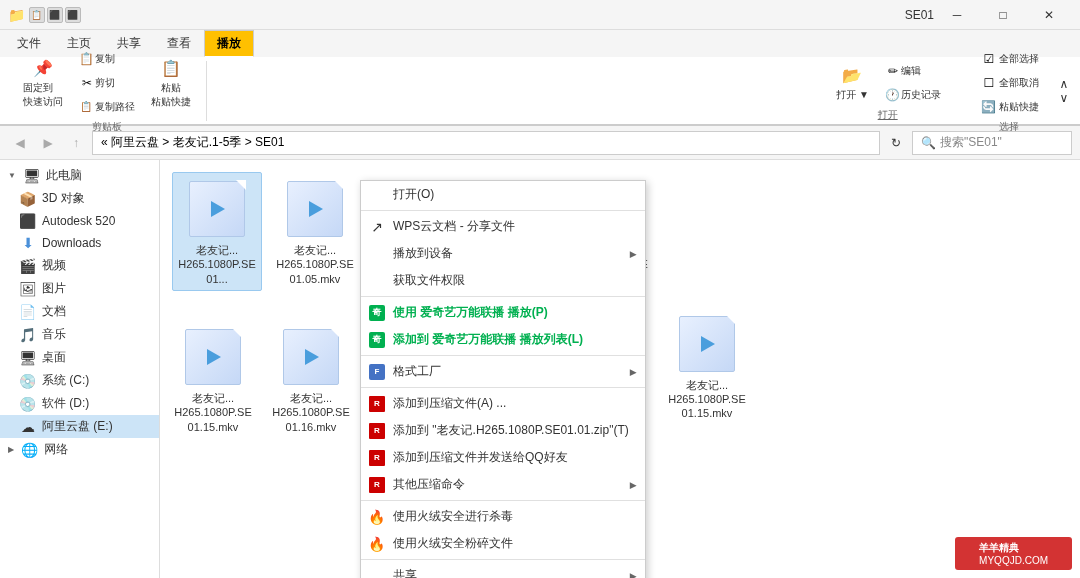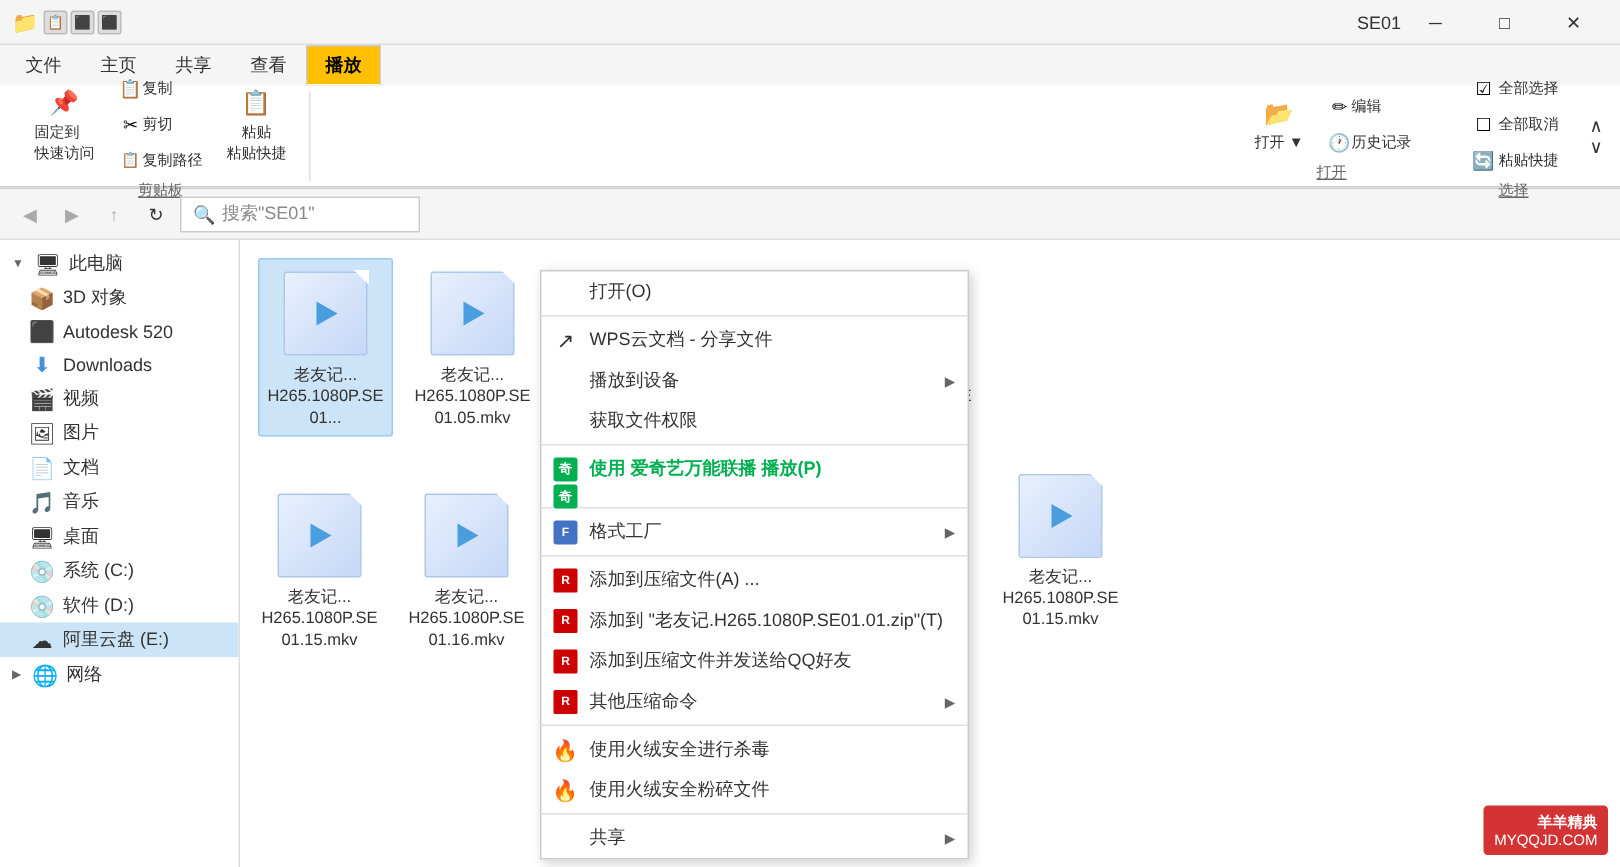--- a/index.html
+++ b/index.html
@@ -340,20 +340,23 @@
       </div>
     </div>
     <div class="ribbon-scroll-btn">∧<br>∨</div>
   </div>
 </div>
 
 <div class="address-bar">
   <div class="nav-btn disabled">◀</div>
   <div class="nav-btn disabled">▶</div>
   <div class="nav-btn disabled">↑</div>
+  <div class="address-box">
+    <span>« 阿里云盘 &gt; 老友记.1-5季 &gt; SE01</span>
+  </div>
   <div class="nav-btn">↻</div>
   <div class="search-box">
     <span>🔍</span>
     <span style="color:#888;">搜索"SE01"</span>
   </div>
 </div>
 
 <div class="main-layout">
 
   <div class="sidebar">
@@ -500,20 +503,21 @@
       <div class="menu-item">
         <span class="menu-item-icon">
             <span class="iqiyi-icon">奇</span>
           </span>
         <span class="iqiyi-green">使用 爱奇艺万能联播 播放(P)</span>
       </div>
       <div class="menu-item">
         <span class="menu-item-icon">
             <span class="iqiyi-icon">奇</span>
           </span>
+        <span class="iqiyi-green">添加到 爱奇艺万能联播 播放列表(L)</span>
       </div>
       <div class="menu-separator"></div>
       <div class="menu-item has-submenu">
         <span class="menu-item-icon">
             <span class="format-icon">F</span>
           </span>
         格式工厂
       </div>
       <div class="menu-separator"></div>
       <div class="menu-item">
@@ -551,18 +555,18 @@
         <span class="menu-item-icon">
             <span class="fire-icon">🔥</span>
           </span>
         使用火绒安全粉碎文件
       </div>
       <div class="menu-separator"></div>
       <div class="menu-item has-submenu">共享</div>
 
     </div>
 
-    <div style="position:absolute;bottom:8px;right:8px;background:rgba(200,0,0,0.8);color:white;padding:4px 7px;font-size:10px;border-radius:3px;text-align:right;">
+    <div style="position:absolute;bottom:8px;right:8px;background:rgba(200,0,0,0.8);color:white;padding:4px 24px;font-size:10px;border-radius:3px;text-align:left;">
       <div style="font-weight:bold;">羊羊精典</div>
       <div>MYQQJD.COM</div>
     </div>
   </div>
 </div>
 
 </body></html>

